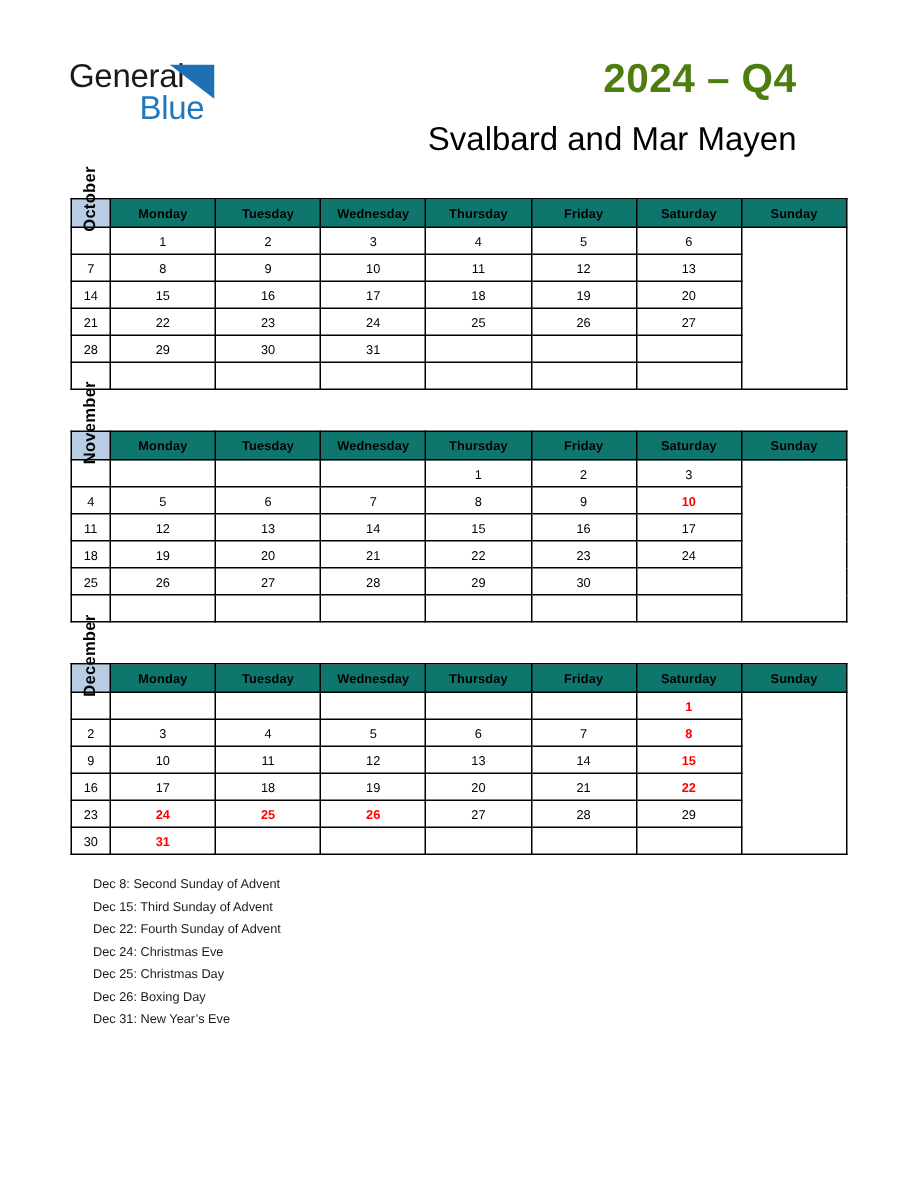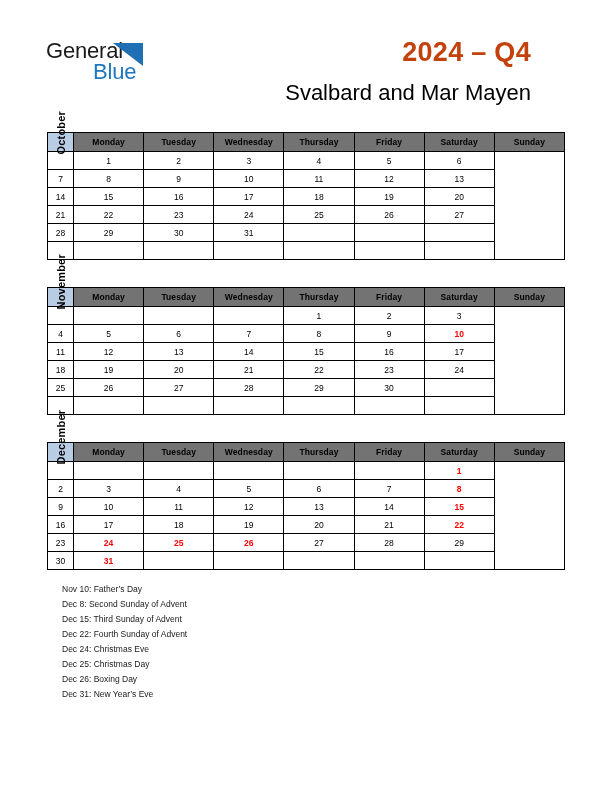--- a/index.html
+++ b/index.html
@@ -59,21 +59,21 @@
     color: #1f77bd;
     font-family: "Liberation Sans", sans-serif;
   }
 
   #title-quarter {
     position: absolute;
     right: 48px;
     top: 36px;
     font-size: 27px;
     font-weight: 700;
-    color: #c2410c;
+    color: #4d7c0f;
     letter-spacing: 0.3px;
     text-align: right;
     line-height: 32px;
   }
   #title-location {
     position: absolute;
     right: 48px;
     top: 80px;
     font-size: 22px;
     font-weight: 400;
@@ -103,21 +103,21 @@
 
   table.cal th, table.cal td {
     border: 1px solid #000000;
     padding: 0;
     margin: 0;
     text-align: center;
     vertical-align: middle;
   }
 
   th.dow {
-    background: #737373;
+    background: #0f766e;
     font-size: 8.5px;
     font-weight: 700;
     height: 18px;
     color: #000000;
     letter-spacing: 0.1px;
   }
 
   td.month-label {
     background: #b8cce4;
     border-top: 1px solid #000000;
@@ -429,21 +429,20 @@
           <td class="day empty"></td>
           <td class="day empty"></td>
           <td class="day empty"></td>
           <td class="day empty"></td>
         </tr>
       </tbody>
     </table>
   </div>
 
 <div id="holiday-list">
-    <div class="holiday-row">Nov 10: Father’s Day</div>
     <div class="holiday-row">Dec 8: Second Sunday of Advent</div>
     <div class="holiday-row">Dec 15: Third Sunday of Advent</div>
     <div class="holiday-row">Dec 22: Fourth Sunday of Advent</div>
     <div class="holiday-row">Dec 24: Christmas Eve</div>
     <div class="holiday-row">Dec 25: Christmas Day</div>
     <div class="holiday-row">Dec 26: Boxing Day</div>
     <div class="holiday-row">Dec 31: New Year’s Eve</div>
   </div>
 
 </body></html>

